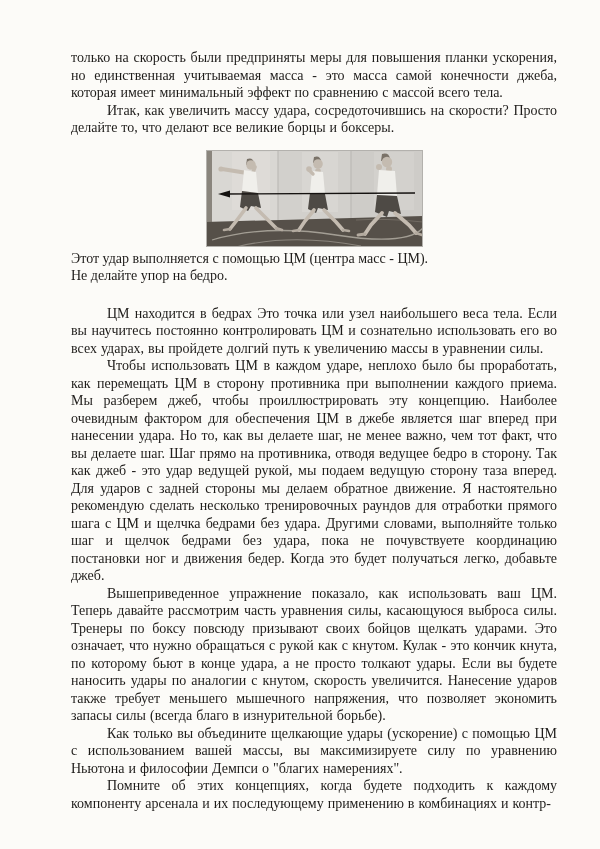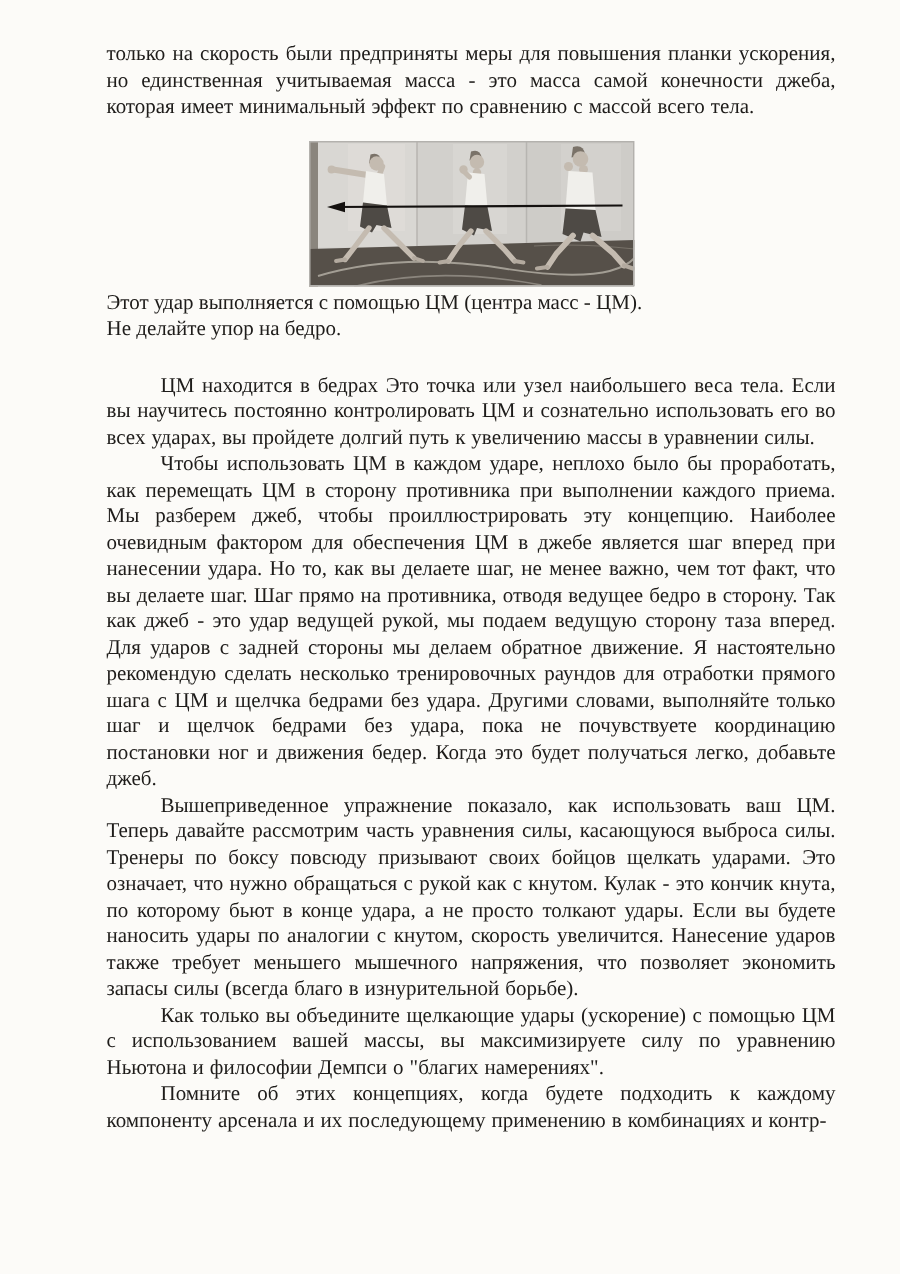--- a/index.html
+++ b/index.html
@@ -11,21 +11,21 @@
     height: 849px;
     background: #fcfbf8;
     overflow: hidden;
     font-family: "Liberation Serif", "DejaVu Serif", serif;
     color: #1e1c1a;
   }
   .page {
     box-sizing: border-box;
     width: 600px;
     height: 849px;
-    padding: 28px 43px 0 71px;
+    padding: 49px 43px 0 71px;
   }
   .para {
     margin: 0;
     font-size: 14px;
     line-height: 17.5px;
     text-align: justify;
     word-spacing: 0.5px;
   }
   .para.indent {
     text-indent: 36px;
@@ -47,20 +47,21 @@
     line-height: 17.5px;
   }
   .caption div { margin: 0; }
 </style>
 </head>
 <body>
 
 <div class="page">
 
   <p class="para">только на скорость были предприняты меры для повышения планки ускорения, но единственная учитываемая масса - это масса самой конечности джеба, которая имеет минимальный эффект по сравнению с массой всего тела.</p>
+  <p class="para indent">Итак, как увеличить массу удара, сосредоточившись на скорости? Просто делайте то, что делают все великие борцы и боксеры.</p>
 
   <figure class="photo-figure">
     <svg viewBox="0 0 217 97" xmlns="http://www.w3.org/2000/svg">
 
       <rect x="0" y="0" width="217" height="97" fill="#d3d1cd"></rect>
       <rect x="6" y="0" width="66" height="71" fill="#d9d7d3"></rect>
       <rect x="72" y="0" width="73" height="71" fill="#d2d0cc"></rect>
       <rect x="145" y="0" width="72" height="71" fill="#ceccc8"></rect>
       <rect x="26" y="2" width="38" height="58" fill="#e1dfdb" opacity="0.55"></rect>
       <rect x="96" y="2" width="36" height="60" fill="#dddbd7" opacity="0.5"></rect>

